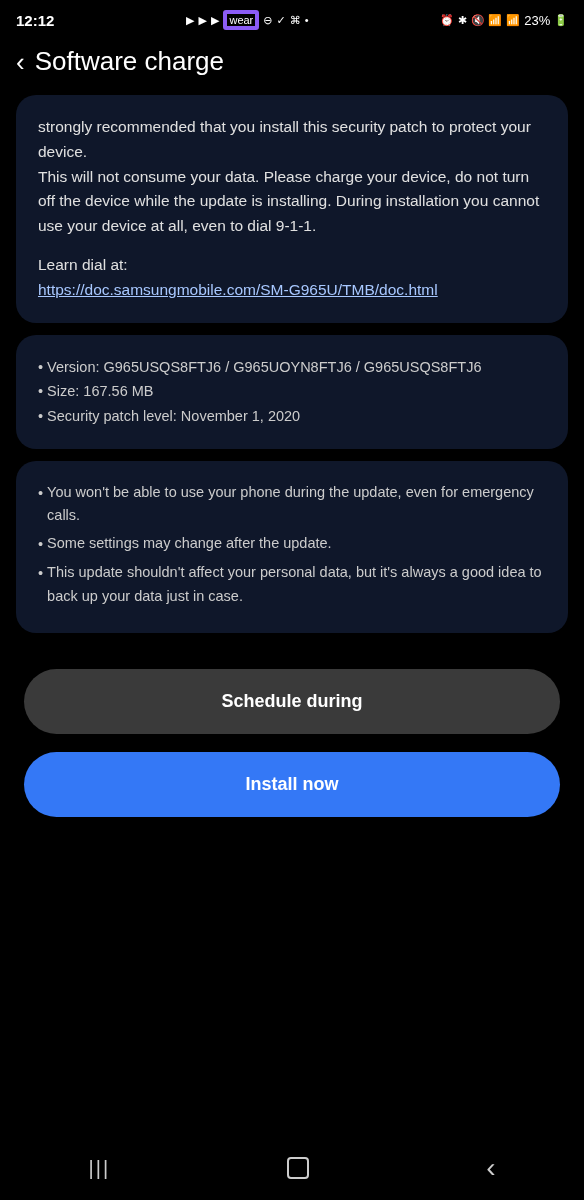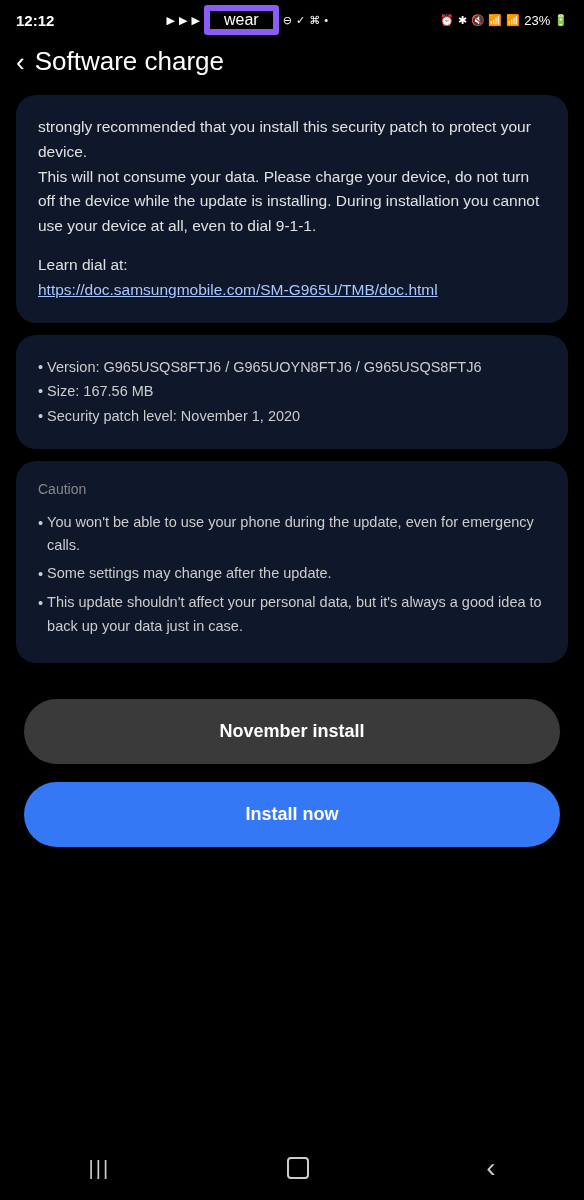--- a/index.html
+++ b/index.html
@@ -217,21 +217,21 @@
   </style>
 </head>
 <body>
 
 <div class="status-bar">
   <span class="status-time">12:12</span>
   <div class="status-icons">
     <span class="status-icon">▶</span>
     <span class="status-icon">▶</span>
     <span class="status-icon">▶</span>
-    <span class="status-icon" style="font-size:16px;border:6px solid #8b5cf6;border-radius:3px;padding:0 14px;">wear</span>
+    <span class="status-icon" style="font-size:11px;border:4px solid #8b5cf6;border-radius:3px;padding:0 2px;">wear</span>
     <span class="status-icon">⊖</span>
     <span class="status-icon">✓</span>
     <span class="status-icon">⌘</span>
     <span class="status-icon">•</span>
   </div>
   <div class="status-right">
     <span class="status-icon">⏰</span>
     <span class="status-icon">✱</span>
     <span class="status-icon">🔇</span>
     <span class="status-icon">📶</span>
@@ -270,39 +270,38 @@
       <span class="bullet">•</span>
       <span class="info-text">Size: 167.56 MB</span>
     </div>
     <div class="info-item">
       <span class="bullet">•</span>
       <span class="info-text">Security patch level: November 1, 2020</span>
     </div>
   </div>
 
   <div class="card">
-    <div class="caution-title">Caution</div>
     <div class="caution-item">
       <span class="bullet">•</span>
       <span class="caution-text">You won't be able to use your phone during the update, even for emergency calls.</span>
     </div>
     <div class="caution-item">
       <span class="bullet">•</span>
       <span class="caution-text">Some settings may change after the update.</span>
     </div>
     <div class="caution-item">
       <span class="bullet">•</span>
       <span class="caution-text">This update shouldn't affect your personal data, but it's always a good idea to back up your data just in case.</span>
     </div>
   </div>
 
 </div>
 
 <div class="buttons-area">
-  <button class="btn-schedule">November install</button>
+  <button class="btn-schedule">Schedule during</button>
   <button class="btn-install">Install now</button>
 </div>
 
 <div class="spacer"></div>
 
 <div class="bottom-nav">
   <span class="nav-icon" style="font-size:20px; letter-spacing:2px;">|||</span>
   <div class="nav-icon-square"></div>
   <span class="nav-icon" style="font-size:28px;">‹</span>
 </div>

